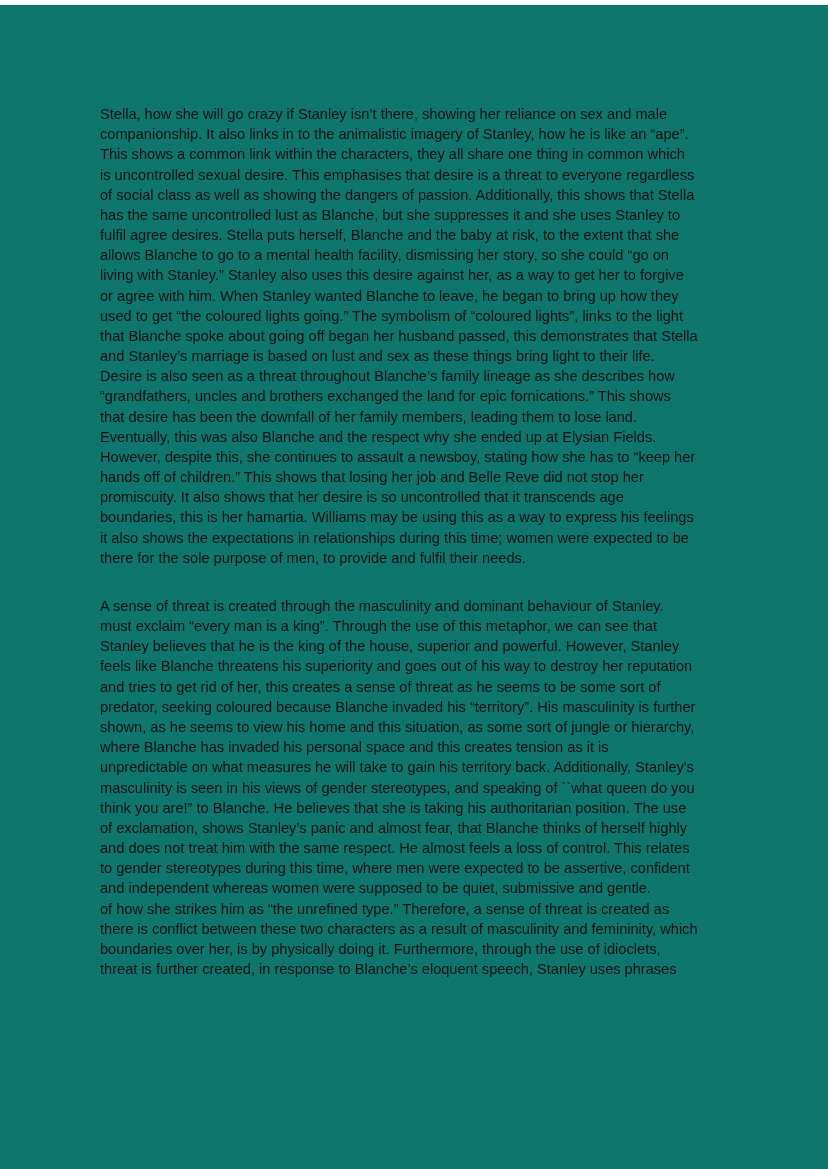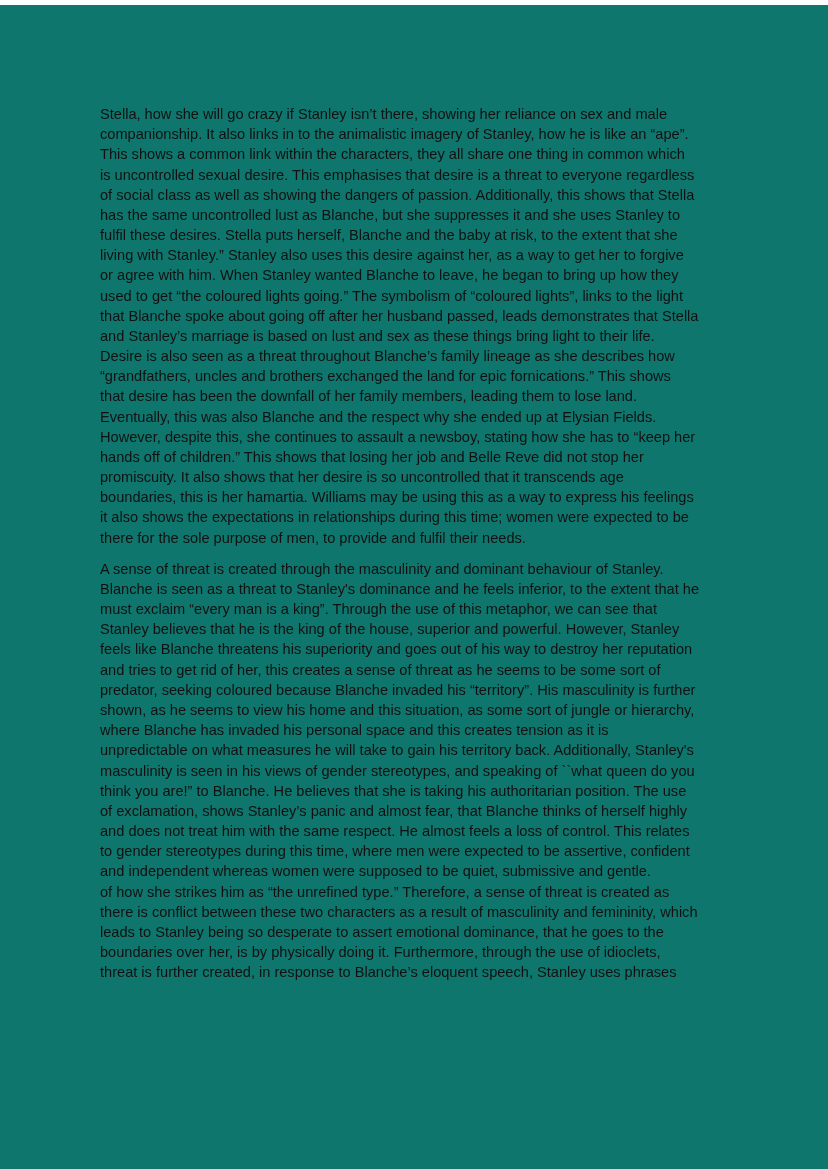--- a/index.html
+++ b/index.html
@@ -9,69 +9,68 @@
     background: #0f766e;
   }
   .content {
     position: absolute; left: 100px; top: 99px; width: 640px;
     font-family: "Liberation Sans", sans-serif;
     font-size: 14.6px;
     color: #111111;
     line-height: 20.17px;
   }
   .para { margin: 0; }
-  .para + .para { margin-top: 11px; }
+  .para + .para { margin-top: 28px; }
   .line { display: block; white-space: nowrap; }
 </style>
 </head>
 <body>
 
 <div class="page">
   <div class="content">
     <p class="para">
       <span class="line">Stella, how she will go crazy if Stanley isn’t there, showing her reliance on sex and male</span>
       <span class="line">companionship. It also links in to the animalistic imagery of Stanley, how he is like an “ape”.</span>
       <span class="line">This shows a common link within the characters, they all share one thing in common which</span>
       <span class="line">is uncontrolled sexual desire. This emphasises that desire is a threat to everyone regardless</span>
       <span class="line">of social class as well as showing the dangers of passion. Additionally, this shows that Stella</span>
       <span class="line">has the same uncontrolled lust as Blanche, but she suppresses it and she uses Stanley to</span>
-      <span class="line">fulfil these desires. Stella puts herself, Blanche and the baby at risk, to the extent that she</span>
+      <span class="line">fulfil agree desires. Stella puts herself, Blanche and the baby at risk, to the extent that she</span>
+      <span class="line">allows Blanche to go to a mental health facility, dismissing her story, so she could “go on</span>
       <span class="line">living with Stanley.” Stanley also uses this desire against her, as a way to get her to forgive</span>
       <span class="line">or agree with him. When Stanley wanted Blanche to leave, he began to bring up how they</span>
       <span class="line">used to get “the coloured lights going.” The symbolism of “coloured lights”, links to the light</span>
-      <span class="line">that Blanche spoke about going off after her husband passed, leads demonstrates that Stella</span>
+      <span class="line">that Blanche spoke about going off began her husband passed, this demonstrates that Stella</span>
       <span class="line">and Stanley’s marriage is based on lust and sex as these things bring light to their life.</span>
       <span class="line">Desire is also seen as a threat throughout Blanche’s family lineage as she describes how</span>
       <span class="line">“grandfathers, uncles and brothers exchanged the land for epic fornications.” This shows</span>
       <span class="line">that desire has been the downfall of her family members, leading them to lose land.</span>
       <span class="line">Eventually, this was also Blanche and the respect why she ended up at Elysian Fields.</span>
       <span class="line">However, despite this, she continues to assault a newsboy, stating how she has to “keep her</span>
       <span class="line">hands off of children.” This shows that losing her job and Belle Reve did not stop her</span>
       <span class="line">promiscuity. It also shows that her desire is so uncontrolled that it transcends age</span>
       <span class="line">boundaries, this is her hamartia. Williams may be using this as a way to express his feelings</span>
       <span class="line">it also shows the expectations in relationships during this time; women were expected to be</span>
       <span class="line">there for the sole purpose of men, to provide and fulfil their needs.</span>
     </p>
     <p class="para">
       <span class="line">A sense of threat is created through the masculinity and dominant behaviour of Stanley.</span>
-      <span class="line">Blanche is seen as a threat to Stanley's dominance and he feels inferior, to the extent that he</span>
       <span class="line">must exclaim “every man is a king”. Through the use of this metaphor, we can see that</span>
       <span class="line">Stanley believes that he is the king of the house, superior and powerful. However, Stanley</span>
       <span class="line">feels like Blanche threatens his superiority and goes out of his way to destroy her reputation</span>
       <span class="line">and tries to get rid of her, this creates a sense of threat as he seems to be some sort of</span>
       <span class="line">predator, seeking coloured because Blanche invaded his “territory”. His masculinity is further</span>
       <span class="line">shown, as he seems to view his home and this situation, as some sort of jungle or hierarchy,</span>
       <span class="line">where Blanche has invaded his personal space and this creates tension as it is</span>
       <span class="line">unpredictable on what measures he will take to gain his territory back. Additionally, Stanley's</span>
       <span class="line">masculinity is seen in his views of gender stereotypes, and speaking of ``what queen do you</span>
       <span class="line">think you are!” to Blanche. He believes that she is taking his authoritarian position. The use</span>
       <span class="line">of exclamation, shows Stanley’s panic and almost fear, that Blanche thinks of herself highly</span>
       <span class="line">and does not treat him with the same respect. He almost feels a loss of control. This relates</span>
       <span class="line">to gender stereotypes during this time, where men were expected to be assertive, confident</span>
       <span class="line">and independent whereas women were supposed to be quiet, submissive and gentle.</span>
       <span class="line">of how she strikes him as “the unrefined type.” Therefore, a sense of threat is created as</span>
       <span class="line">there is conflict between these two characters as a result of masculinity and femininity, which</span>
-      <span class="line">leads to Stanley being so desperate to assert emotional dominance, that he goes to the</span>
       <span class="line">boundaries over her, is by physically doing it. Furthermore, through the use of idioclets,</span>
       <span class="line">threat is further created, in response to Blanche’s eloquent speech, Stanley uses phrases</span>
     </p>
   </div>
 </div>
 
 </body></html>

